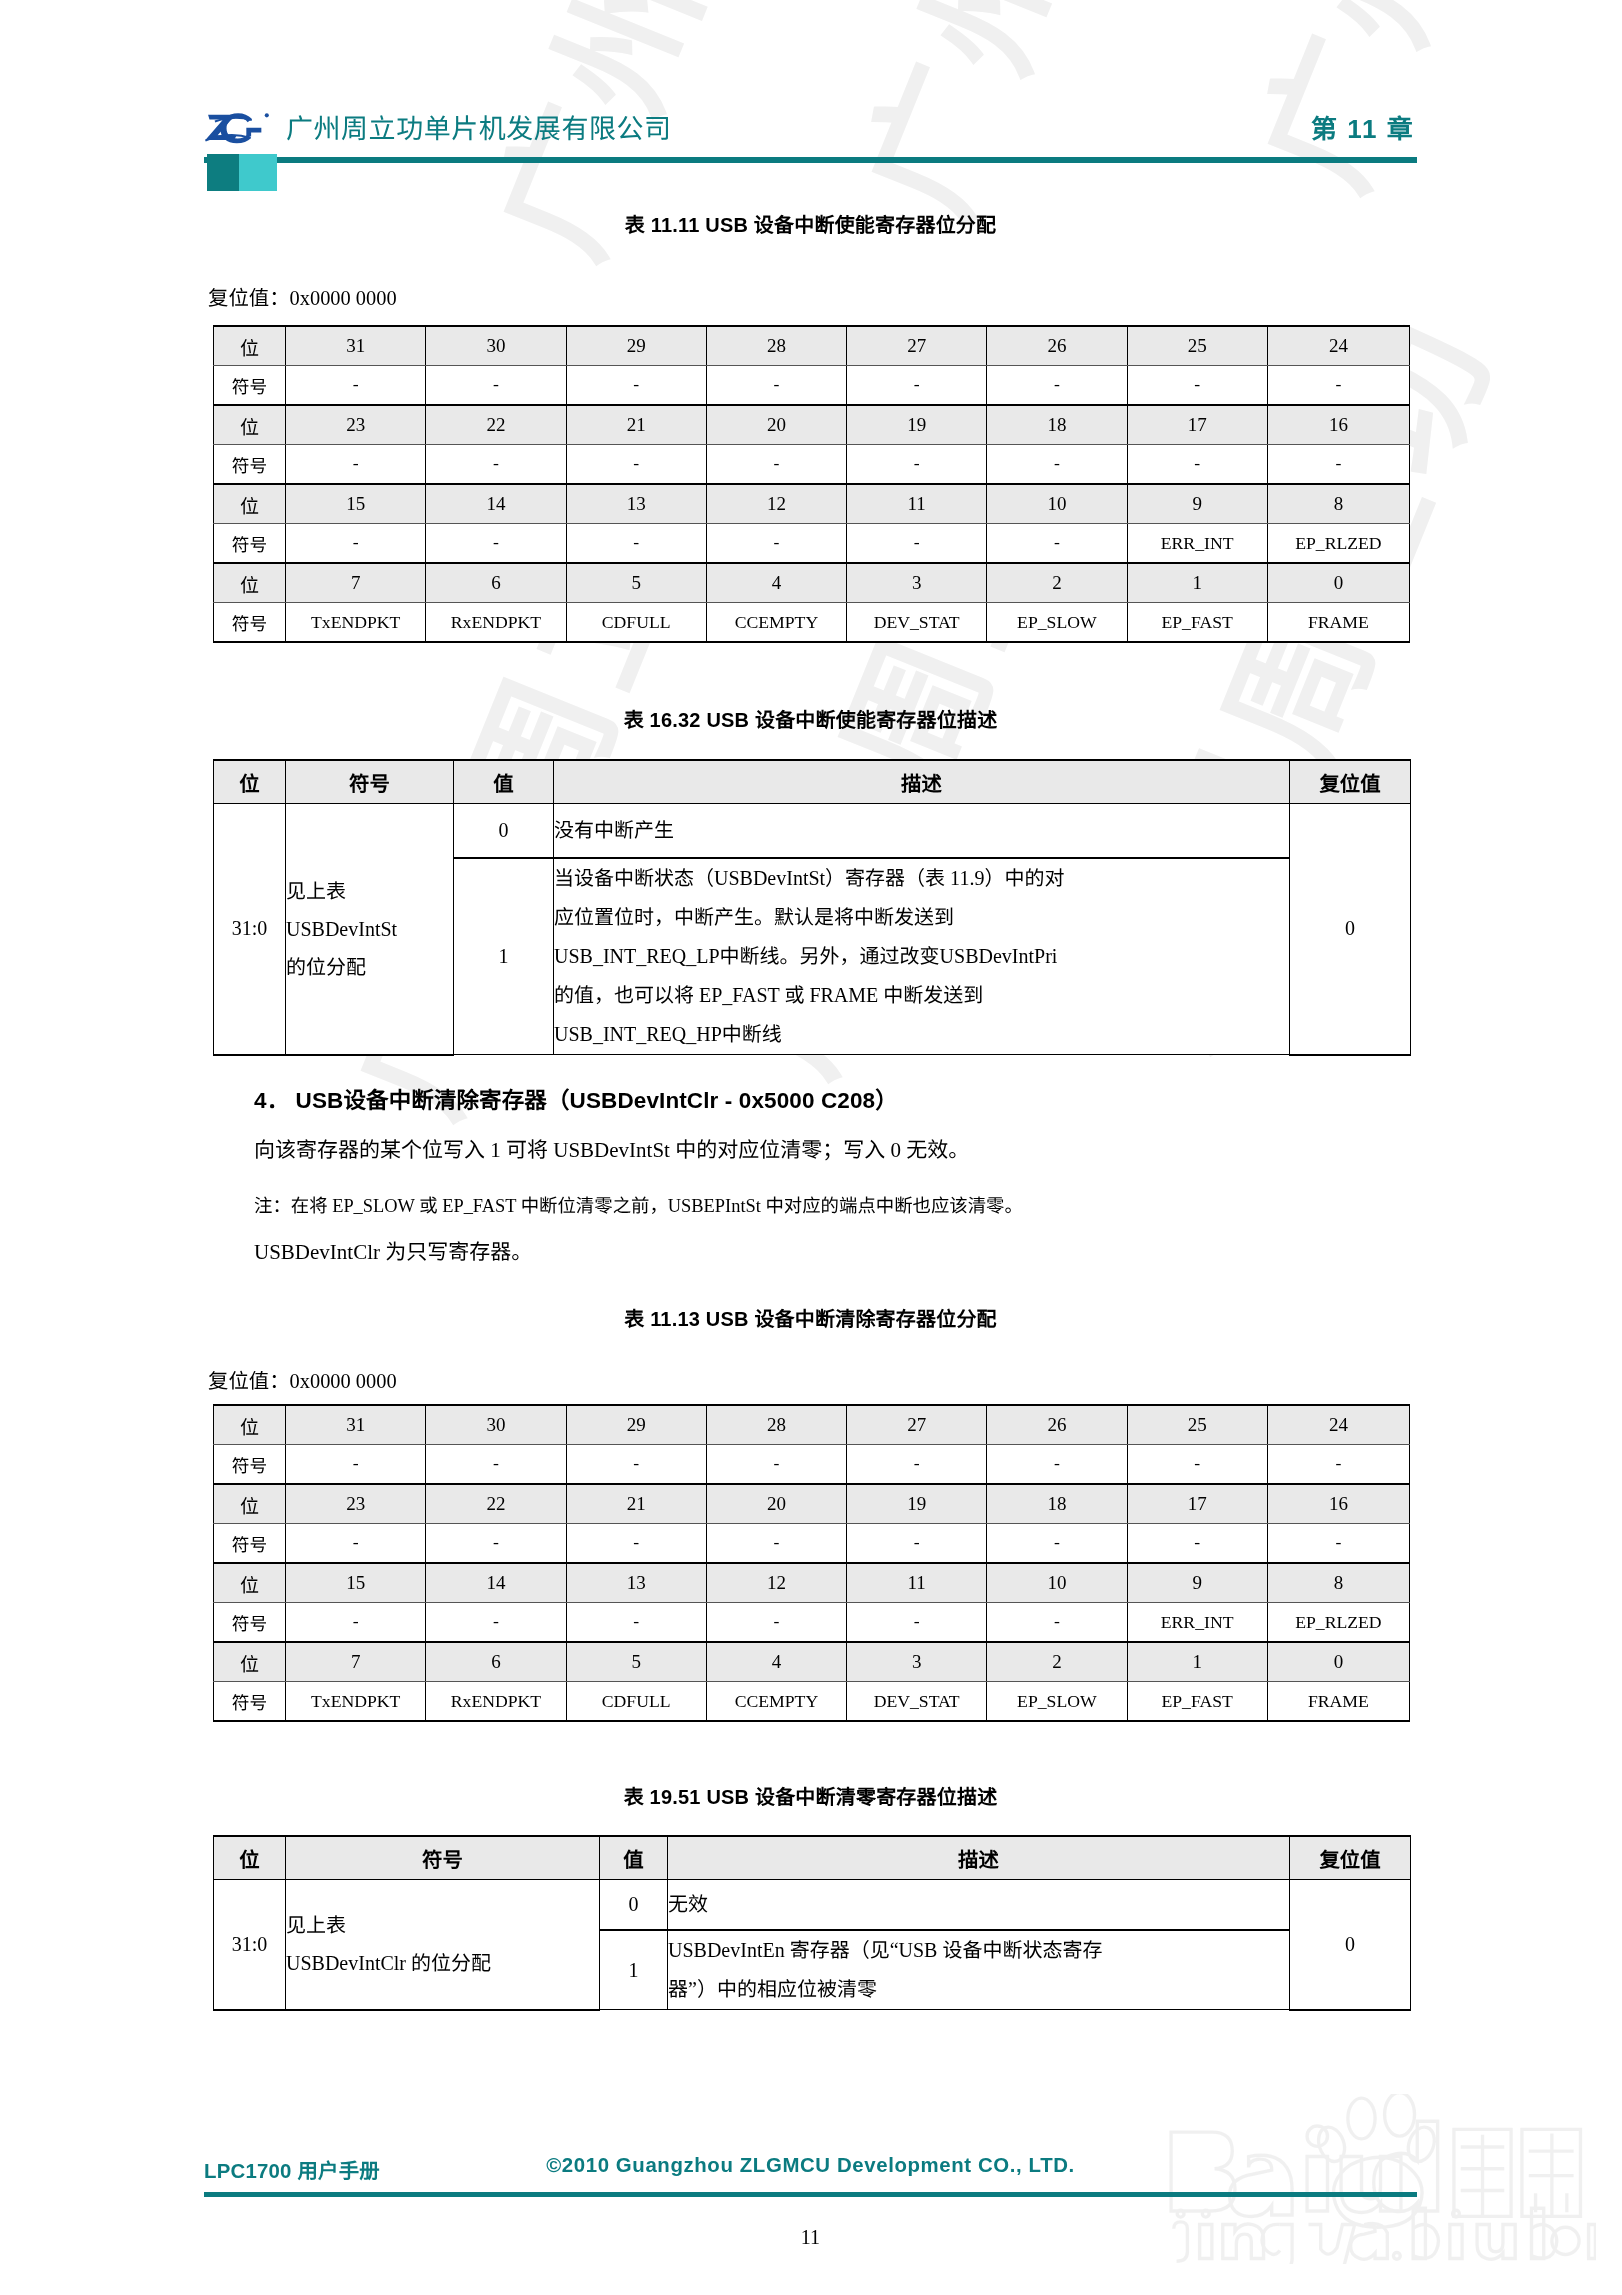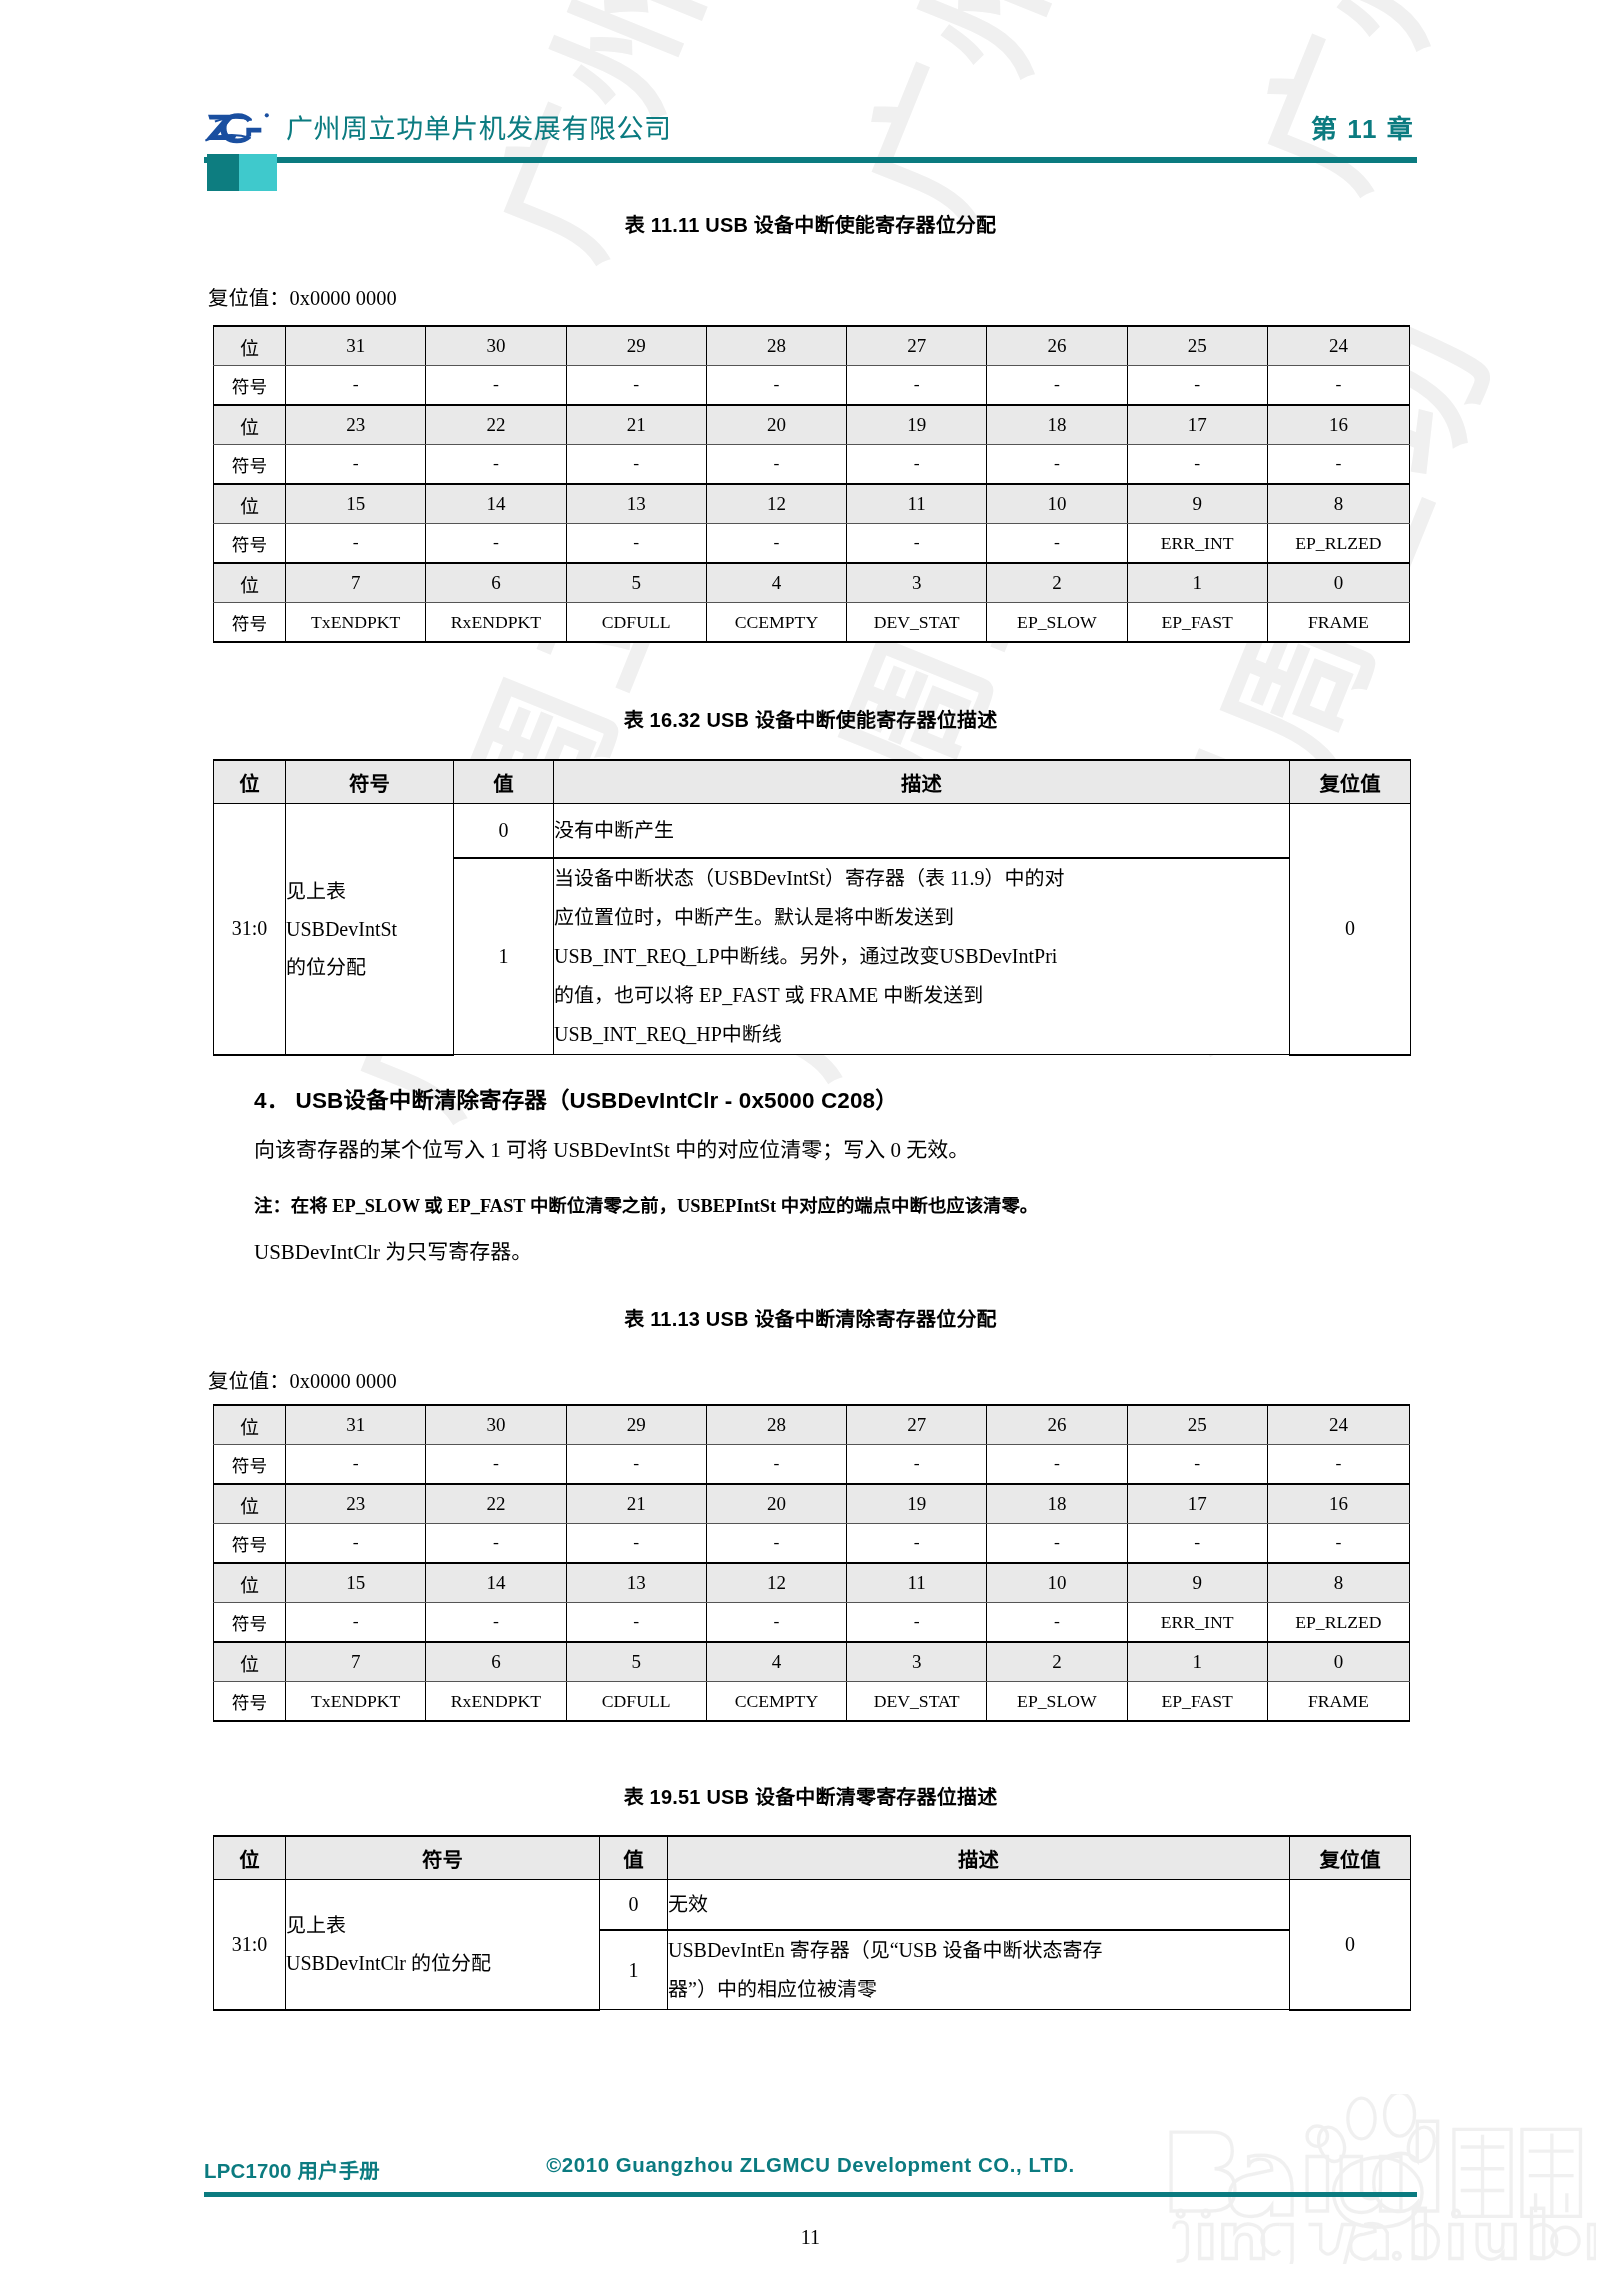--- a/index.html
+++ b/index.html
@@ -530,21 +530,21 @@
               <span>的值，也可以将 EP_FAST 或 FRAME 中断发送到</span>
               <span>USB_INT_REQ_HP中断线</span>
             </div>
           </td>
         </tr>
       </tbody>
     </table>
 
     <div class="heading4" style="top:1082px;">4． USB设备中断清除寄存器（USBDevIntClr - 0x5000 C208）</div>
     <div class="para" style="left:254px; top:1137px; width:1118px;">向该寄存器的某个位写入 1 可将 USBDevIntSt 中的对应位清零；写入 0 无效。</div>
-    <div class="note" style="left:254px; top:1191px;font-weight:bold;">注：在将 EP_SLOW 或 EP_FAST 中断位清零之前，USBEPIntSt 中对应的端点中断也应该清零。</div>
+    <div class="note" style="left:254px; top:1191px;">注：在将 EP_SLOW 或 EP_FAST 中断位清零之前，USBEPIntSt 中对应的端点中断也应该清零。</div>
     <div class="para" style="left:254px; top:1239px; width:1118px;">USBDevIntClr 为只写寄存器。</div>
 
     <div class="caption" style="top:1303px;">表 11.13   USB 设备中断清除寄存器位分配</div>
 
     <div class="resetline" style="top:1364px;">复位值：0x0000 0000</div>
 
     <table class="bits" style="top:1404px;">
       <colgroup>
         <col style="width:72px">
           <col style="width:140px">

